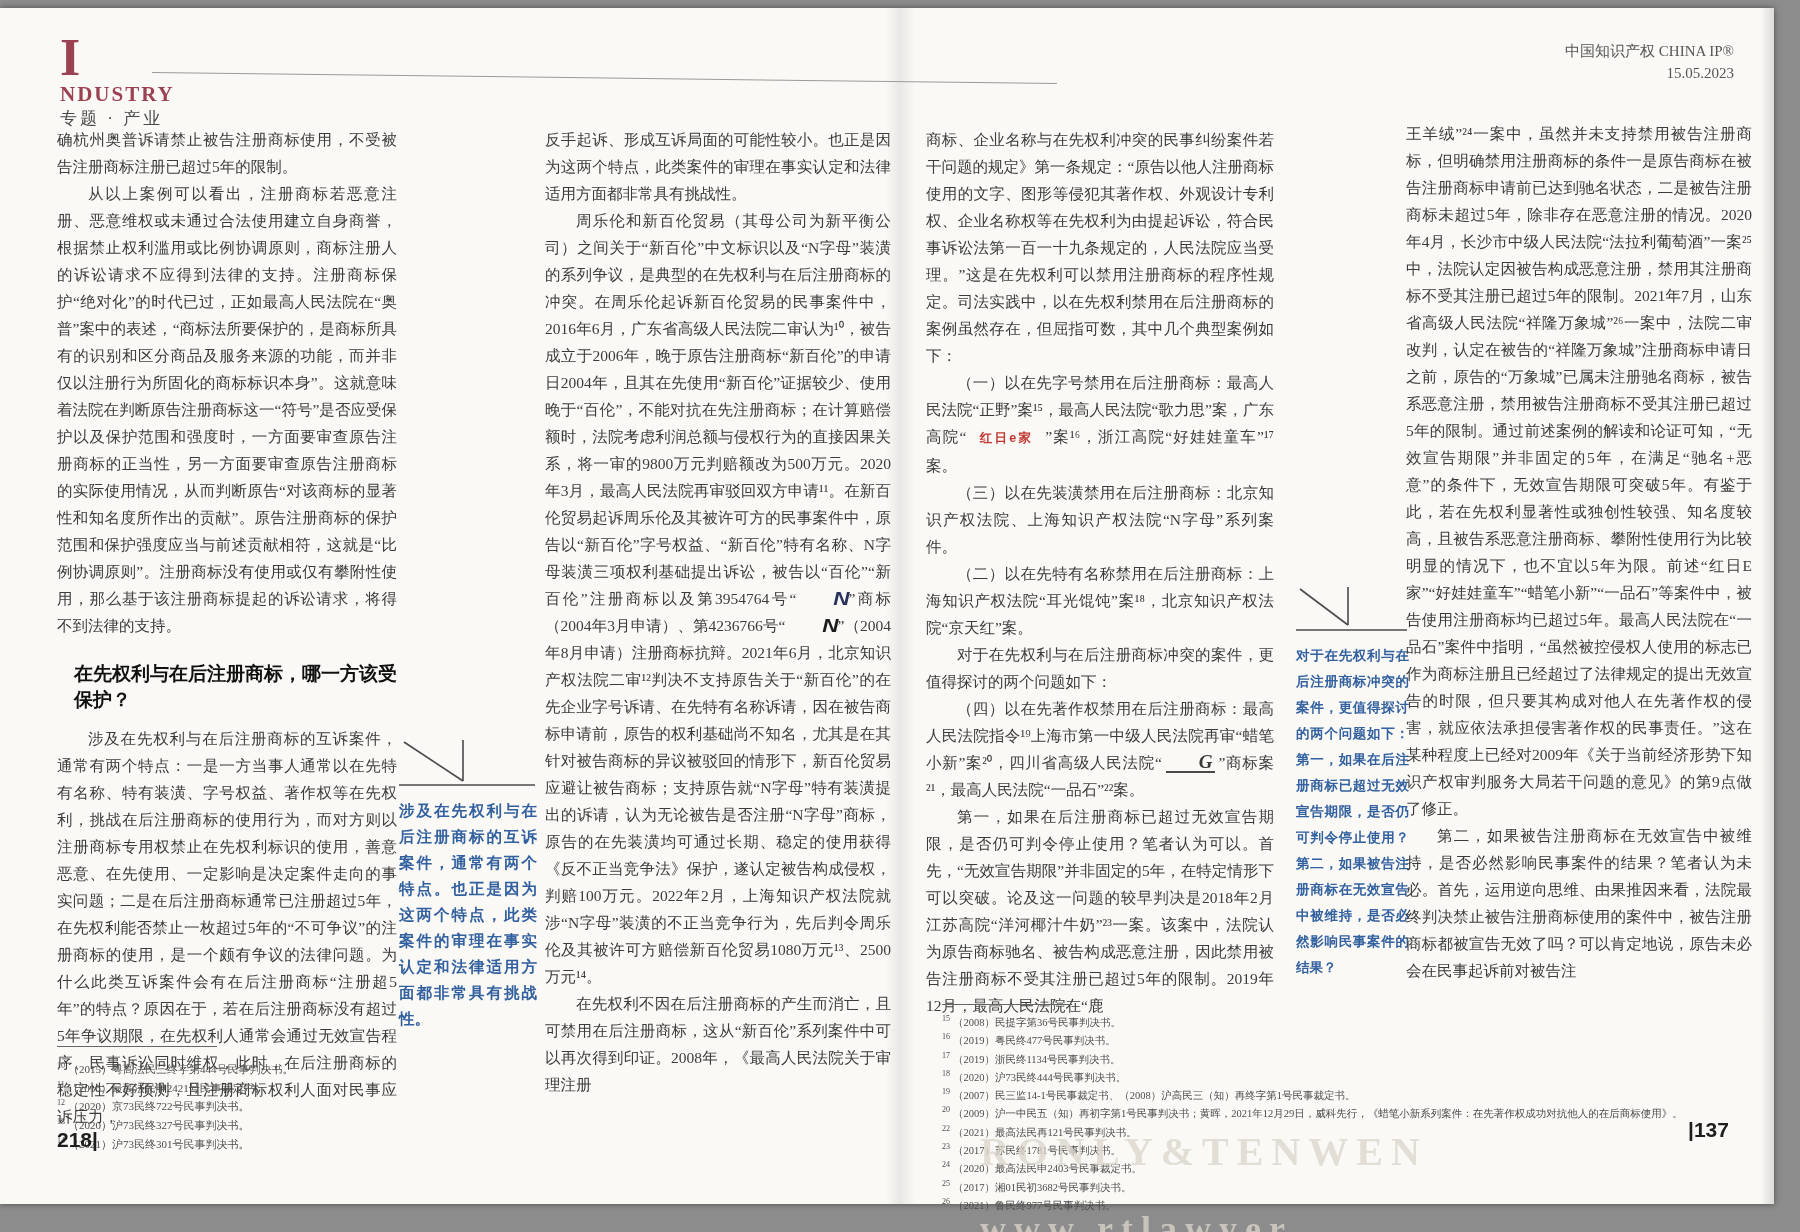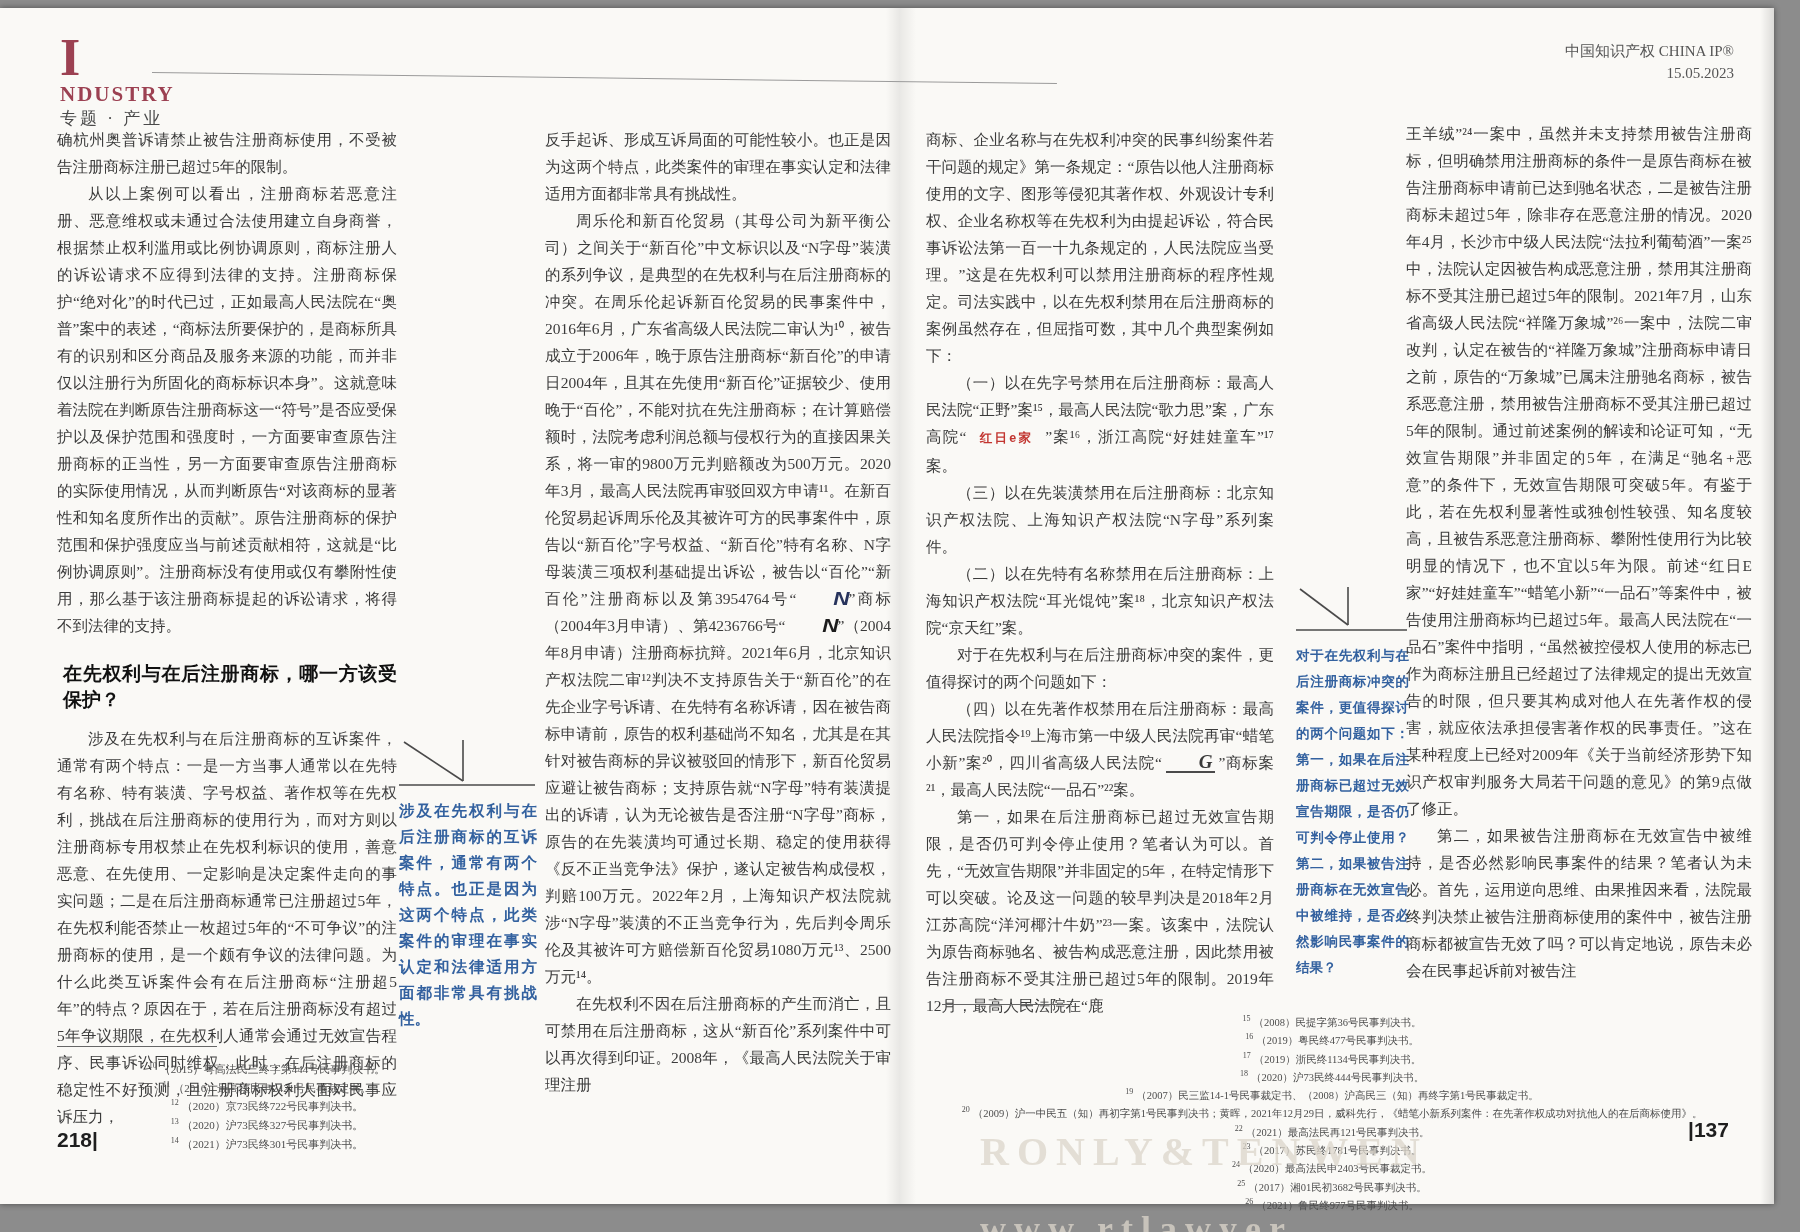--- a/index.html
+++ b/index.html
@@ -18,41 +18,41 @@
   .brand .section{font-size:17px;color:#4a4a4a;line-height:26px;letter-spacing:3px;}
   .rule{position:absolute;left:152px;top:72px;width:905px;height:1px;background:#9b9b9b;
         transform:rotate(0.7deg);transform-origin:left center;}
   .jr{position:absolute;right:66px;top:40px;text-align:right;color:#555;
       font-size:15px;line-height:22px;font-family:"Liberation Serif",serif;}
   
   .col{position:absolute;font-size:15.5px;line-height:27px;color:#3b3b3b;text-align:justify;}
   .col p{margin:0;}
   .col p.ind{text-indent:2em;}
   .qhead{font-family:"Liberation Sans",sans-serif;font-weight:bold;color:#111;
-         font-size:19px;margin:22px 0 12px 6px;line-height:26px;}
+         font-size:19px;margin:22px 0 12px 17px;line-height:26px;}
   sup{font-size:10px;}
   
   .callout{position:absolute;font-family:"Liberation Sans",sans-serif;font-weight:bold;
            color:#33619f;text-align:justify;}
   .co-l{left:399px;top:738px;width:138px;font-size:15.5px;line-height:26px;}
   .co-r{left:1296px;top:585px;width:113px;font-size:13.5px;line-height:26px;}
   .arrow{display:block;margin-bottom:10px;}
   
   .logo-n{display:inline-block;font-family:"Liberation Sans",sans-serif;font-weight:900;
           font-style:italic;font-size:18px;line-height:1;color:#27335c;margin:0 4px;
           transform:scaleX(1.25);vertical-align:-1px;}
   .logo-n.dark{color:#1c1c1c;}
   .logo-hongri{font-family:"Liberation Sans",sans-serif;font-weight:bold;font-size:12.5px;
           color:#c23530;margin:0 12px;letter-spacing:1px;}
   .logo-g{display:inline-block;font-family:"Liberation Serif",serif;font-weight:bold;
           font-style:italic;font-size:19px;line-height:1;color:#3a3a3a;
           border-bottom:2.5px solid #4a4a4a;margin:0 4px;padding:0 2px;}
   
   .fnsep{position:absolute;height:1px;background:#666;}
-  .fnblock{position:absolute;font-size:11px;line-height:16px;color:#4c4c4c;text-align:center;}
+  .fnblock{position:absolute;font-size:11px;line-height:16px;color:#4c4c4c;}
   .fnblock .fn{white-space:nowrap;}
   .fnblock sup{font-size:8px;margin-right:3px;}
   .pageno{position:absolute;font-family:"Liberation Sans",sans-serif;font-weight:bold;
           font-size:21px;color:#1e1e1e;}
   .watermark{position:absolute;left:980px;top:1128px;width:640px;
           color:#dcd6cb;font-family:"Liberation Serif",serif;font-weight:bold;
           font-size:40px;letter-spacing:8px;line-height:48px;opacity:.75;pointer-events:none;}
   .watermark .w2{font-size:36px;margin-top:29px;}
 </style>
 </head>

